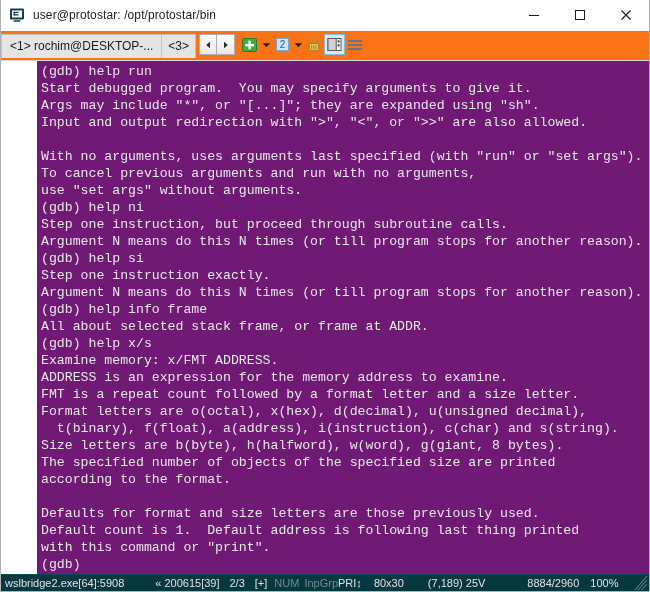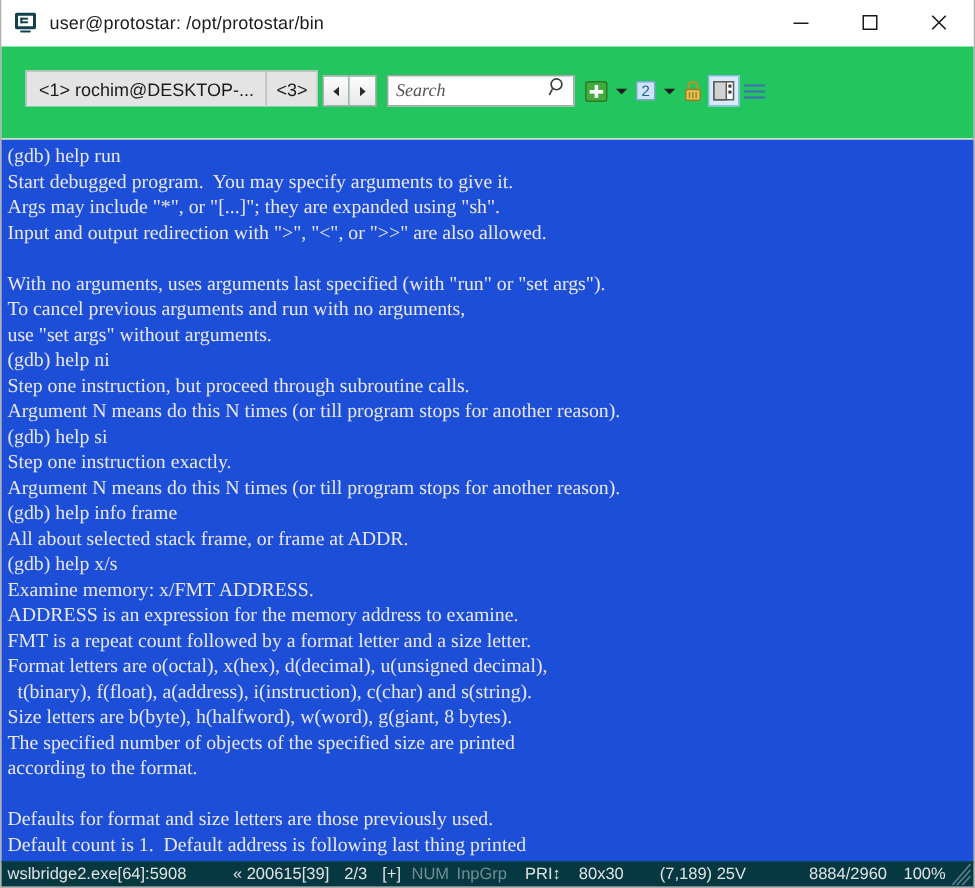--- a/index.html
+++ b/index.html
@@ -66,24 +66,24 @@
     align-items: center;
     justify-content: center;
     background: transparent;
   }
   .win-btn svg { display: block; }
 
   
   .tabbar {
     height: 29px;
     flex: 0 0 29px;
-    background: #22c55e;
-    display: flex;
-    align-items: flex-start;
-    padding: 16px;
+    background: #f97316;
+    display: flex;
+    align-items: center;
+    padding: 0;
     position: relative;
     border-bottom: 1px solid #d8d8d8;
   }
   .tab {
     height: 24px;
     line-height: 24px;
     background: #e4e4e4;
     border: 1px solid #c2c2c2;
     border-bottom: none;
     margin-right: -1px;
@@ -176,30 +176,31 @@
   .tool-btn.framed {
     border: 1px solid #8bbbe2;
     background: #d7ecfb;
     width: 21px;
     height: 21px;
   }
 
   
   .terminal {
     flex: 1 1 auto;
-    background: #1d4ed8;
+    background: #701a75;
     color: #e8e8e8;
-    font-family: Liberation Serif, serif;
+    font-family: Liberation Mono, monospace;
     font-size: 13.2px;
     line-height: 17px;
     padding: 2px 0 0 4px;
     overflow: hidden;
     white-space: pre;
     box-sizing: border-box;
     letter-spacing: 0px;
+    margin-left: 36px;
   }
   .term-line {
     height: 17px;
     white-space: pre;
   }
 
   
   .statusbar {
     height: 17px;
     flex: 0 0 17px;
@@ -279,29 +280,20 @@
             <path d="M5 0.8 L5 7.2 L1.2 4 Z" fill="#2b2b2b"></path>
           </svg>
       </div>
       <div class="arrow-btn">
         <svg width="7" height="8" viewBox="0 0 7 8">
             <path d="M2 0.8 L2 7.2 L5.8 4 Z" fill="#2b2b2b"></path>
           </svg>
       </div>
     </div>
 
-    <div class="search-box">
-      <input type="text" value="" placeholder="Search" style="">
-      <span>
-        <svg width="14" height="14" viewBox="0 0 14 14">
-          <circle cx="6" cy="5.2" r="3.6" fill="none" stroke="#3c3c3c" stroke-width="1.1"></circle>
-          <path d="M3.4 8 L1.2 12.4" stroke="#3c3c3c" stroke-width="1.1" fill="none"></path>
-        </svg>
-      </span>
-    </div>
 
     <div class="tool-icons">
       <div class="tool-btn">
         <svg width="16" height="16" viewBox="0 0 16 16">
           <rect x="0.5" y="1.5" width="14" height="13" rx="1.5" fill="#41ab3c" stroke="#2b7a28" stroke-width="1"></rect>
           <rect x="6.4" y="3.7" width="2.4" height="8.6" fill="#ffffff"></rect>
           <rect x="3.1" y="7" width="9" height="2.4" fill="#ffffff"></rect>
         </svg>
       </div>
       <div class="tool-btn caret">
@@ -349,21 +341,21 @@
 
   <div class="terminal" id="terminal"><div class="term-line">(gdb) help run</div><div class="term-line">Start debugged program.  You may specify arguments to give it.</div><div class="term-line">Args may include "*", or "[...]"; they are expanded using "sh".</div><div class="term-line">Input and output redirection with "&gt;", "&lt;", or "&gt;&gt;" are also allowed.</div><div class="term-line">&nbsp;</div><div class="term-line">With no arguments, uses arguments last specified (with "run" or "set args").</div><div class="term-line">To cancel previous arguments and run with no arguments,</div><div class="term-line">use "set args" without arguments.</div><div class="term-line">(gdb) help ni</div><div class="term-line">Step one instruction, but proceed through subroutine calls.</div><div class="term-line">Argument N means do this N times (or till program stops for another reason).</div><div class="term-line">(gdb) help si</div><div class="term-line">Step one instruction exactly.</div><div class="term-line">Argument N means do this N times (or till program stops for another reason).</div><div class="term-line">(gdb) help info frame</div><div class="term-line">All about selected stack frame, or frame at ADDR.</div><div class="term-line">(gdb) help x/s</div><div class="term-line">Examine memory: x/FMT ADDRESS.</div><div class="term-line">ADDRESS is an expression for the memory address to examine.</div><div class="term-line">FMT is a repeat count followed by a format letter and a size letter.</div><div class="term-line">Format letters are o(octal), x(hex), d(decimal), u(unsigned decimal),</div><div class="term-line">  t(binary), f(float), a(address), i(instruction), c(char) and s(string).</div><div class="term-line">Size letters are b(byte), h(halfword), w(word), g(giant, 8 bytes).</div><div class="term-line">The specified number of objects of the specified size are printed</div><div class="term-line">according to the format.</div><div class="term-line">&nbsp;</div><div class="term-line">Defaults for format and size letters are those previously used.</div><div class="term-line">Default count is 1.  Default address is following last thing printed</div><div class="term-line">with this command or "print".</div><div class="term-line">(gdb)</div></div>
 
   <div class="statusbar">
     <span class="st" style="margin-left:4px">wslbridge2.exe[64]:5908</span>
     <span class="st" style="margin-left:31px">« 200615[39]</span>
     <span class="st" style="margin-left:10px">2/3</span>
     <span class="st" style="margin-left:10px">[+]</span>
     <span class="st dim" style="margin-left:7px">NUM</span>
     <span class="st dim" style="margin-left:5px">InpGrp</span>
-    <span class="st" style="margin-left:12px">PRI↕</span>
+    <span class="st" style="margin-left:0">PRI↕</span>
     <span class="st" style="margin-left:12px">80x30</span>
     <span class="st" style="margin-left:24px">(7,189) 25V</span>
     <span class="st" style="margin-left:42px">8884/2960</span>
     <span class="st" style="margin-left:11px">100%</span>
     <span class="grip">
       <svg width="14" height="16" viewBox="0 0 14 16">
         <path d="M13 1 L1 15 M13 5 L4 15 M13 9 L7.5 15" stroke="#5d828b" stroke-width="1.1" fill="none"></path>
       </svg>
     </span>
   </div>

